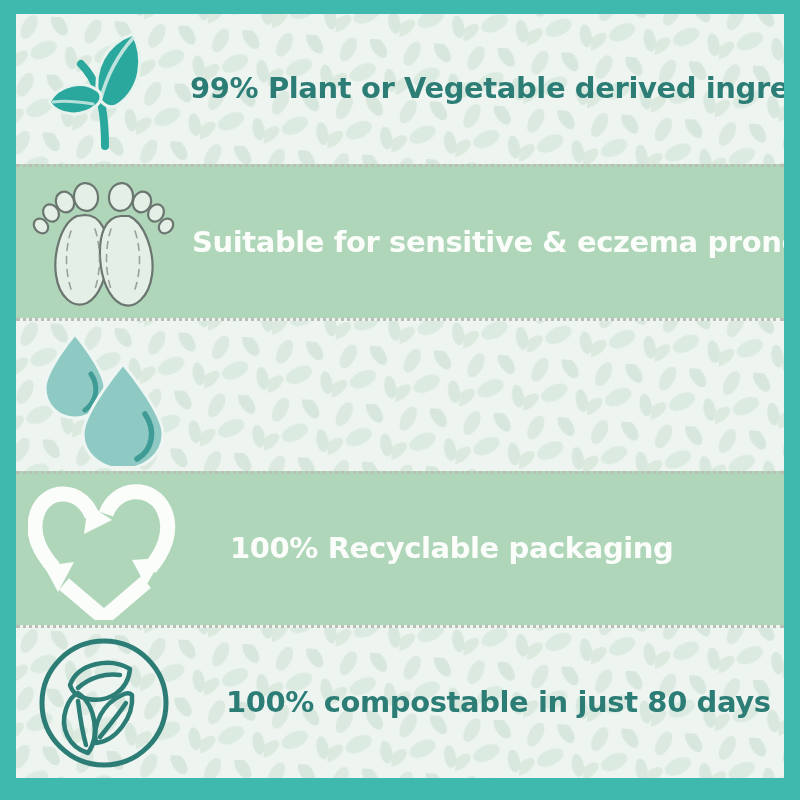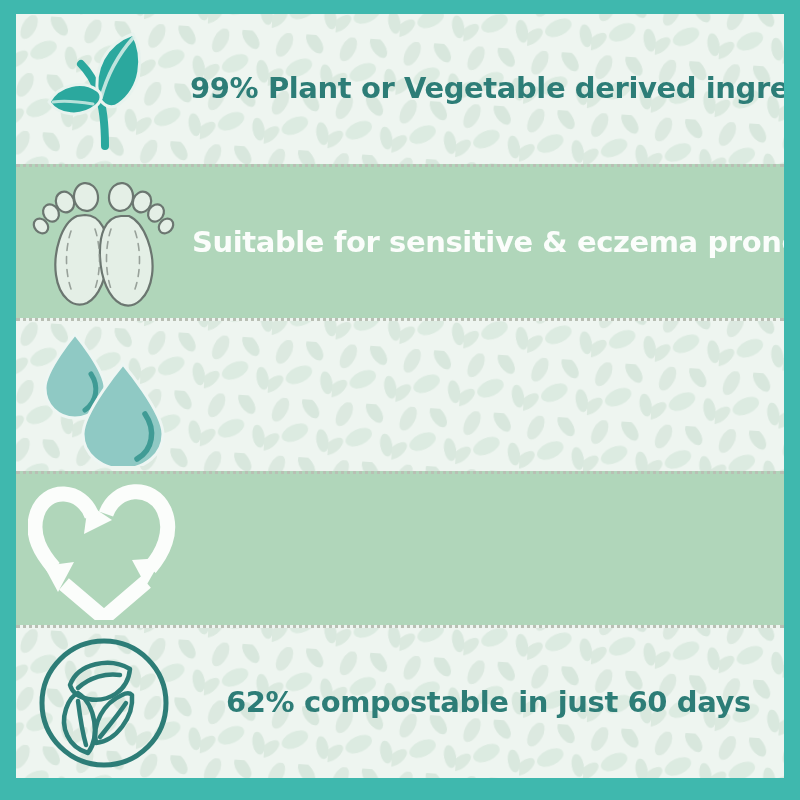--- a/index.html
+++ b/index.html
@@ -210,20 +210,21 @@
 
           <polygon points="60,26 84,42 56,56"></polygon>
 
           <polygon points="104,82 134,80 118,108"></polygon>
 
           <polygon points="16,88 46,84 30,114"></polygon>
         </g>
       </svg>
     </div>
 
+    <div class="benefit-label label-white">100% Recyclable packaging</div>
   </div>
 
   <div class="benefit-row row-light row-5">
     <svg class="leaf-texture" viewBox="0 0 768 150" preserveAspectRatio="xMidYMid slice" aria-hidden="true">
       <rect width="768" height="150" fill="#eef5f0"></rect>
       <rect width="768" height="150" fill="url(#leafpat1)"></rect>
     </svg>
 
     <div class="icon-cell">
       <svg width="140" height="140" viewBox="0 0 140 140">
@@ -235,16 +236,16 @@
 
           <path d="M44 60 C62 72 66 104 54 120 C34 114 26 94 32 76 C35 67 39 62 44 60 Z"></path>
           <path d="M44 68 C46 84 48 98 52 112"></path>
 
           <path d="M98 62 C100 84 82 108 62 110 C58 90 70 70 88 62 C92 60 96 60 98 62 Z"></path>
           <path d="M92 70 C84 82 74 94 66 104"></path>
         </g>
       </svg>
     </div>
 
-    <div class="benefit-label label-teal">62% compostable in just 60 days</div>
+    <div class="benefit-label label-teal">100% compostable in just 80 days</div>
   </div>
 
 </div>
 
 </body></html>

